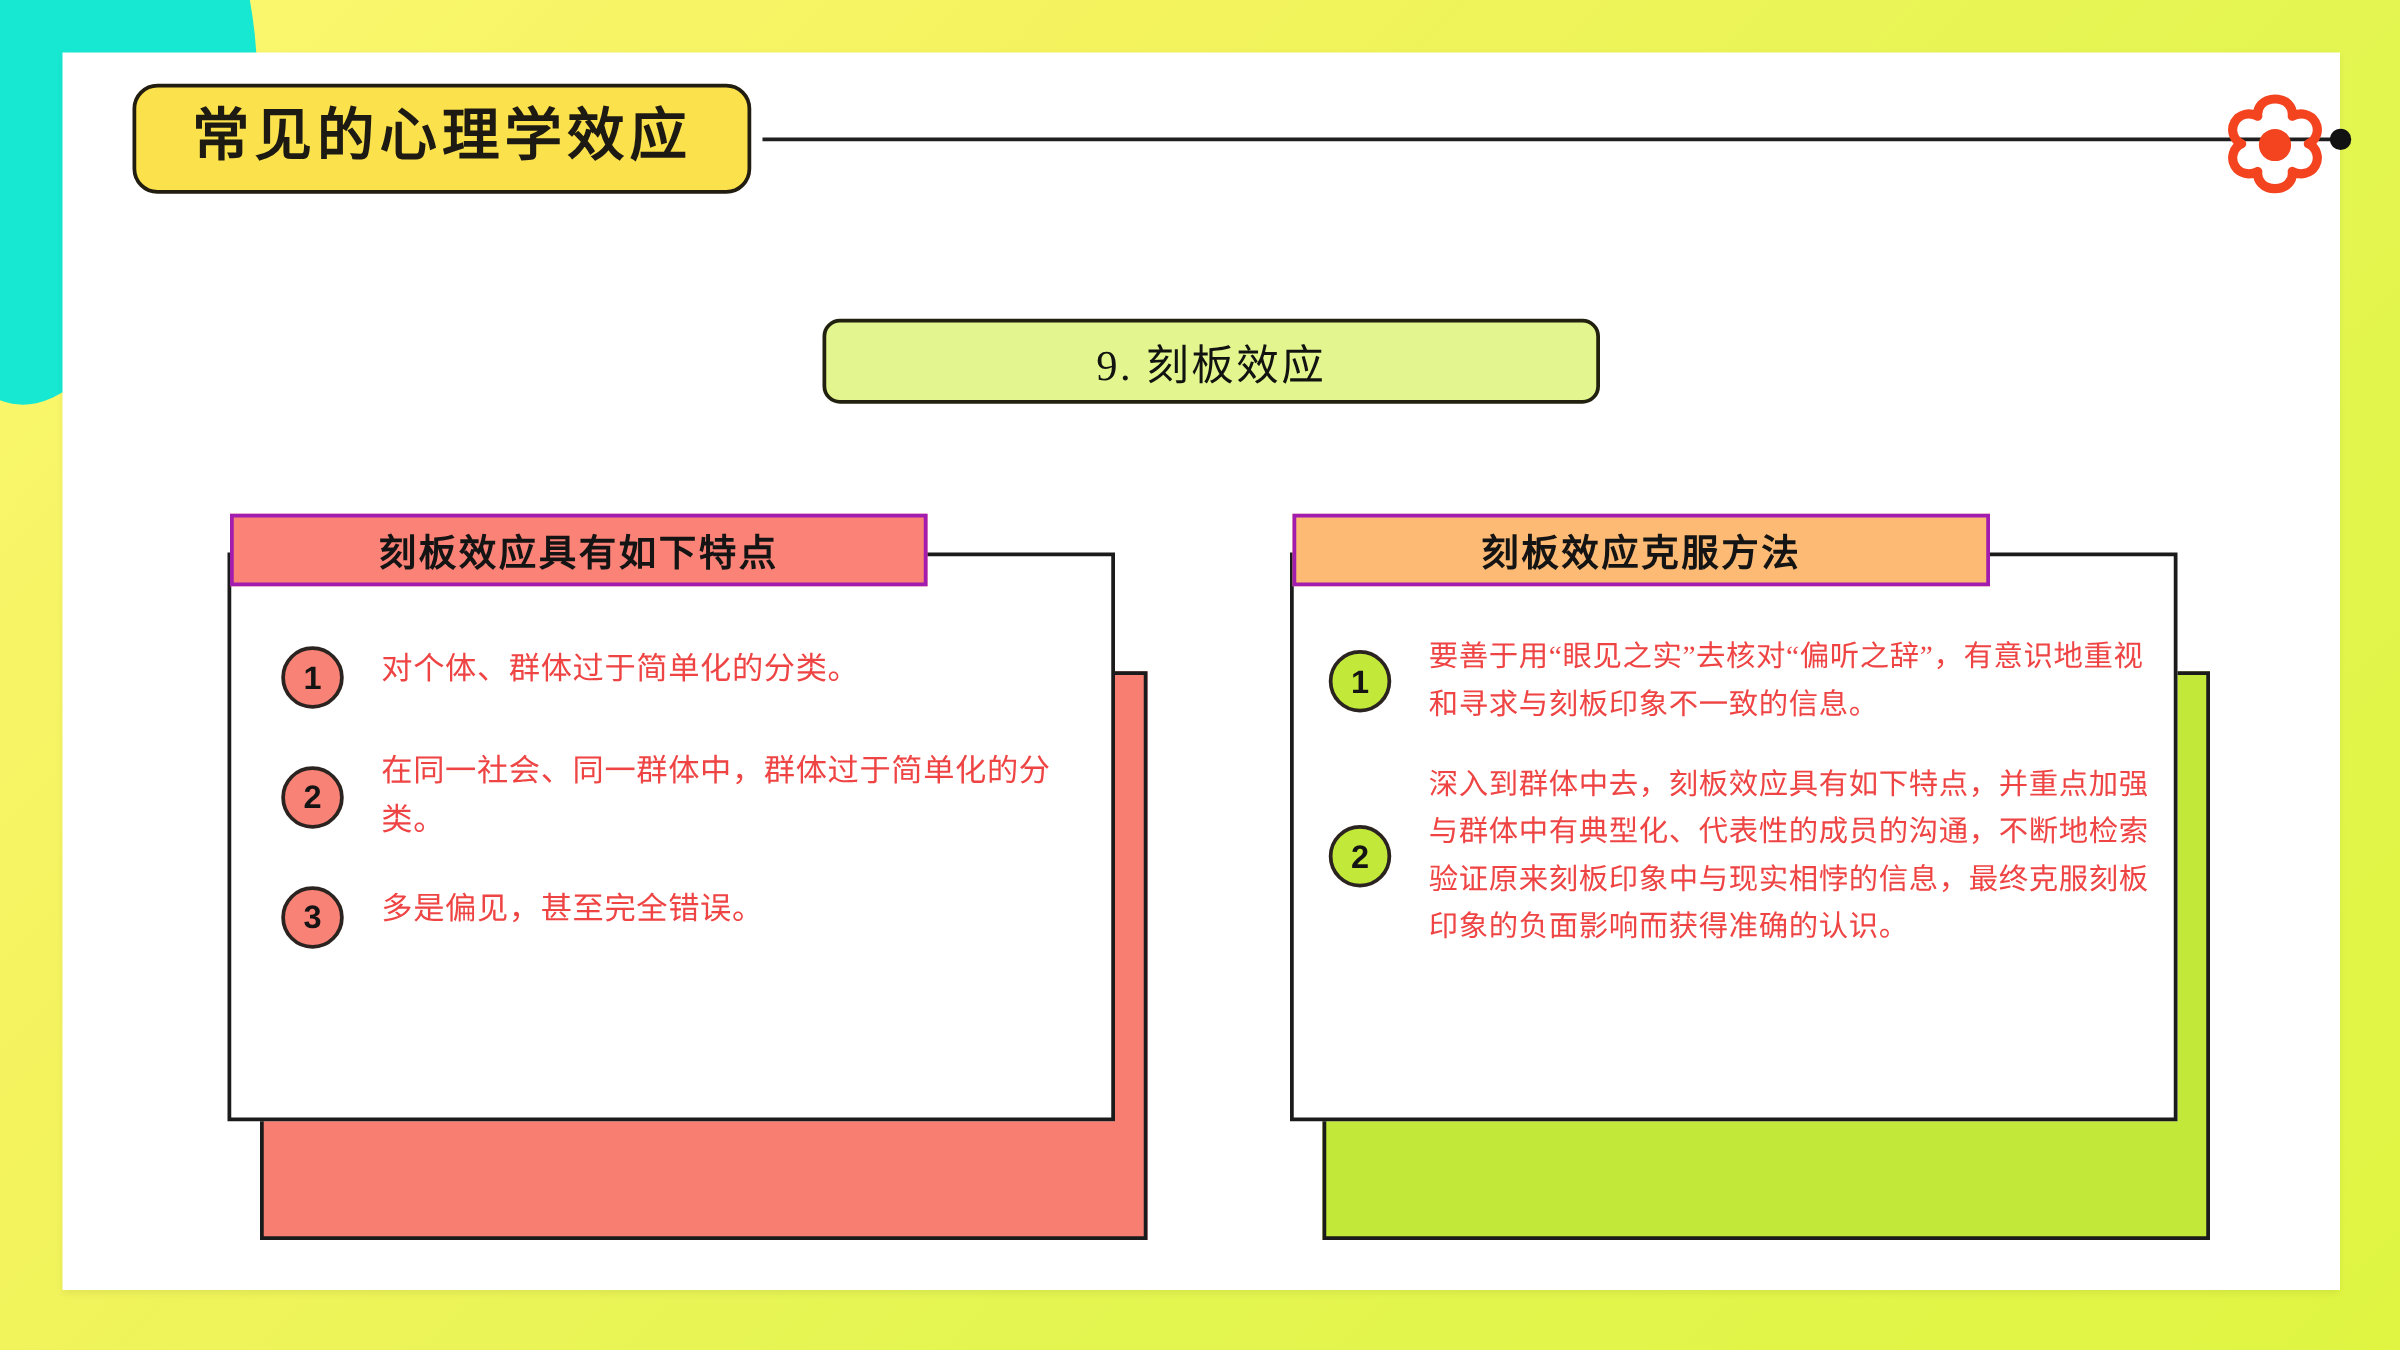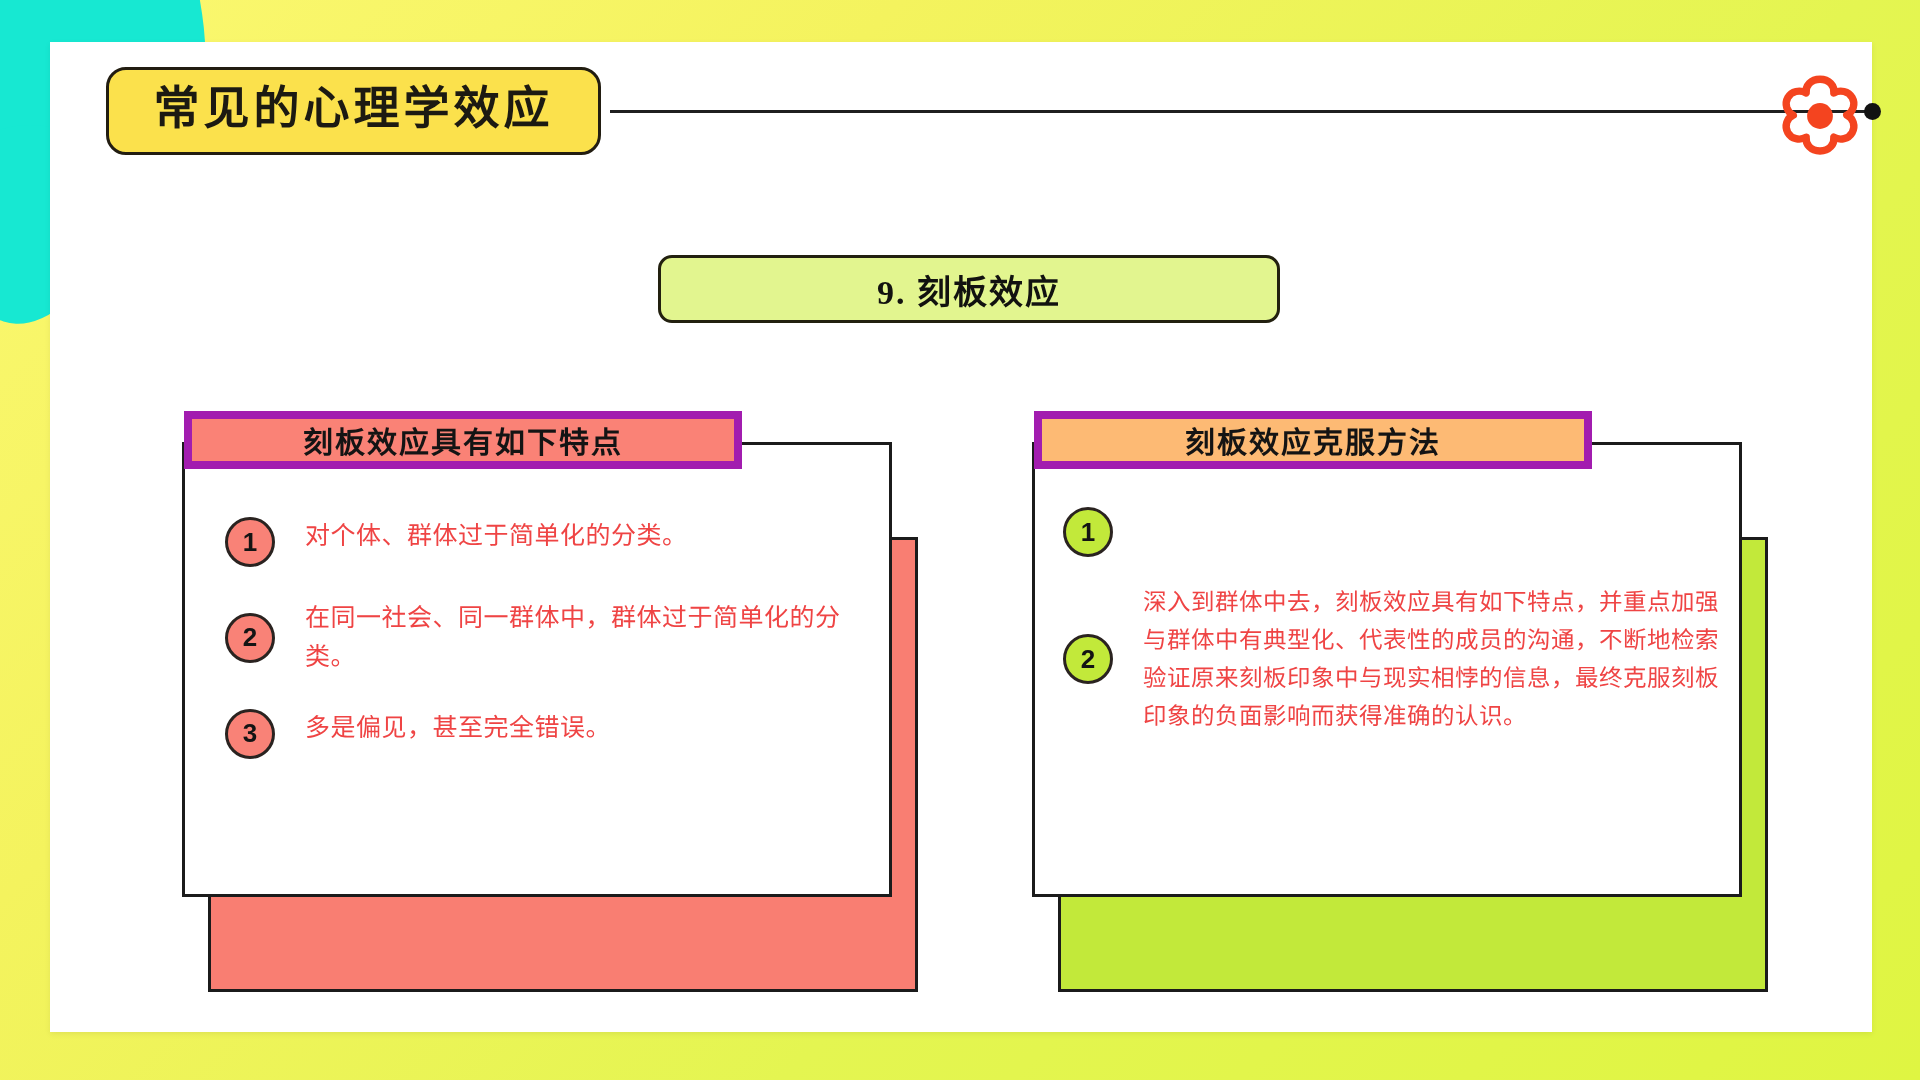--- a/index.html
+++ b/index.html
@@ -125,21 +125,21 @@
     background: #e2f58f;
     border: 3px solid #22200f;
     border-radius: 14px;
     display: flex;
     align-items: center;
     justify-content: center;
     box-sizing: border-box;
   }
   .subtitle-chip span {
     font-family: "Liberation Serif", "DejaVu Serif", serif;
-    font-weight: bold;
+    font-weight: normal;
     font-size: 34px;
     letter-spacing: 2px;
     color: #121210;
   }
 
   
   .panel {
     position: absolute;
     top: 355px;
   }
@@ -168,21 +168,21 @@
     border: 3px solid #1b1b1b;
     box-sizing: border-box;
   }
 
   .panel-header {
     position: absolute;
     left: -1px;
     top: -34px;
     width: 558px;
     height: 58px;
-    border: 8px solid #a21caf;
+    border: 3px solid #a21caf;
     box-sizing: border-box;
     display: flex;
     align-items: center;
     justify-content: center;
     z-index: 4;
   }
   .panel.left  .panel-header { background: #fa8276; }
   .panel.right .panel-header { background: #fdba74; }
   .panel-header span {
     font-family: "Liberation Serif", "DejaVu Serif", serif;
@@ -314,20 +314,21 @@
     <div class="panel right">
       <div class="panel-shadow"></div>
       <div class="panel-box">
         <div class="panel-header">
           <span>刻板效应克服方法</span>
         </div>
         <div class="panel-body">
 
           <div class="item align-mid">
             <div class="badge">1</div>
+            <div class="item-text">要善于用“眼见之实”去核对“偏听之辞”，有意识地重视和寻求与刻板印象不一致的信息。</div>
           </div>
 
           <div class="item align-mid">
             <div class="badge">2</div>
             <div class="item-text">深入到群体中去，刻板效应具有如下特点，并重点加强与群体中有典型化、代表性的成员的沟通，不断地检索验证原来刻板印象中与现实相悖的信息，最终克服刻板印象的负面影响而获得准确的认识。</div>
           </div>
 
         </div>
       </div>
     </div>

